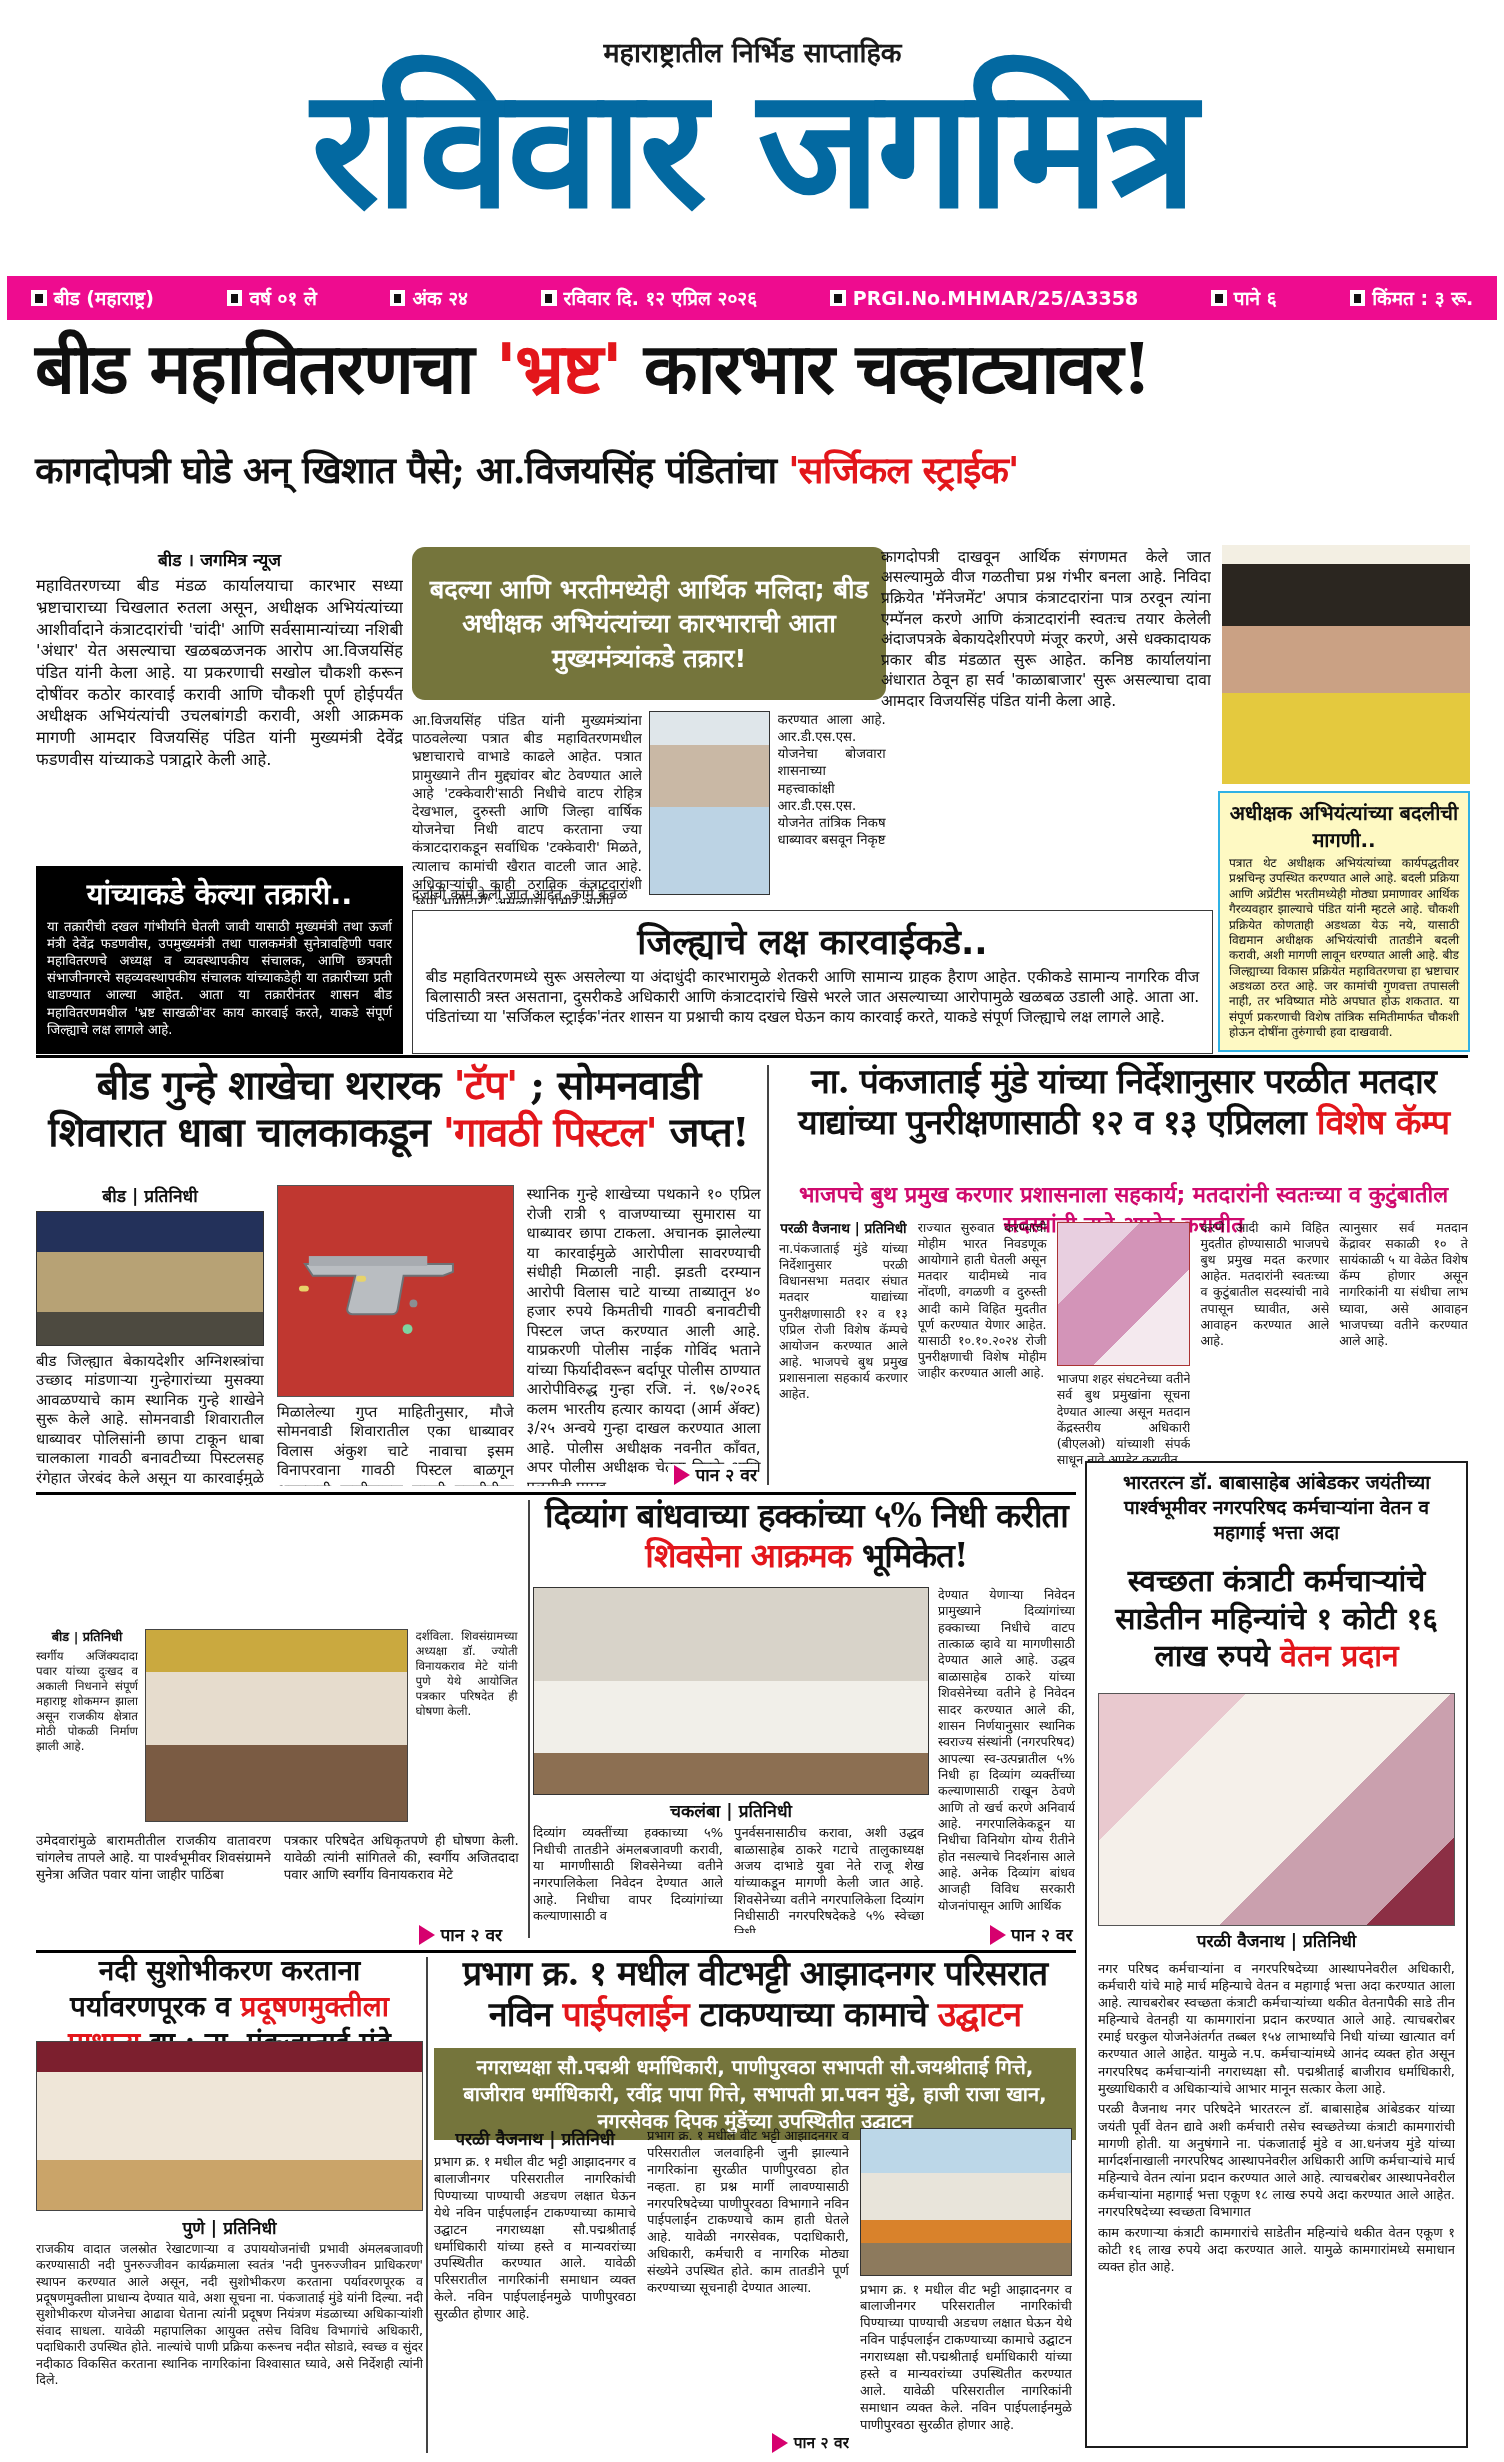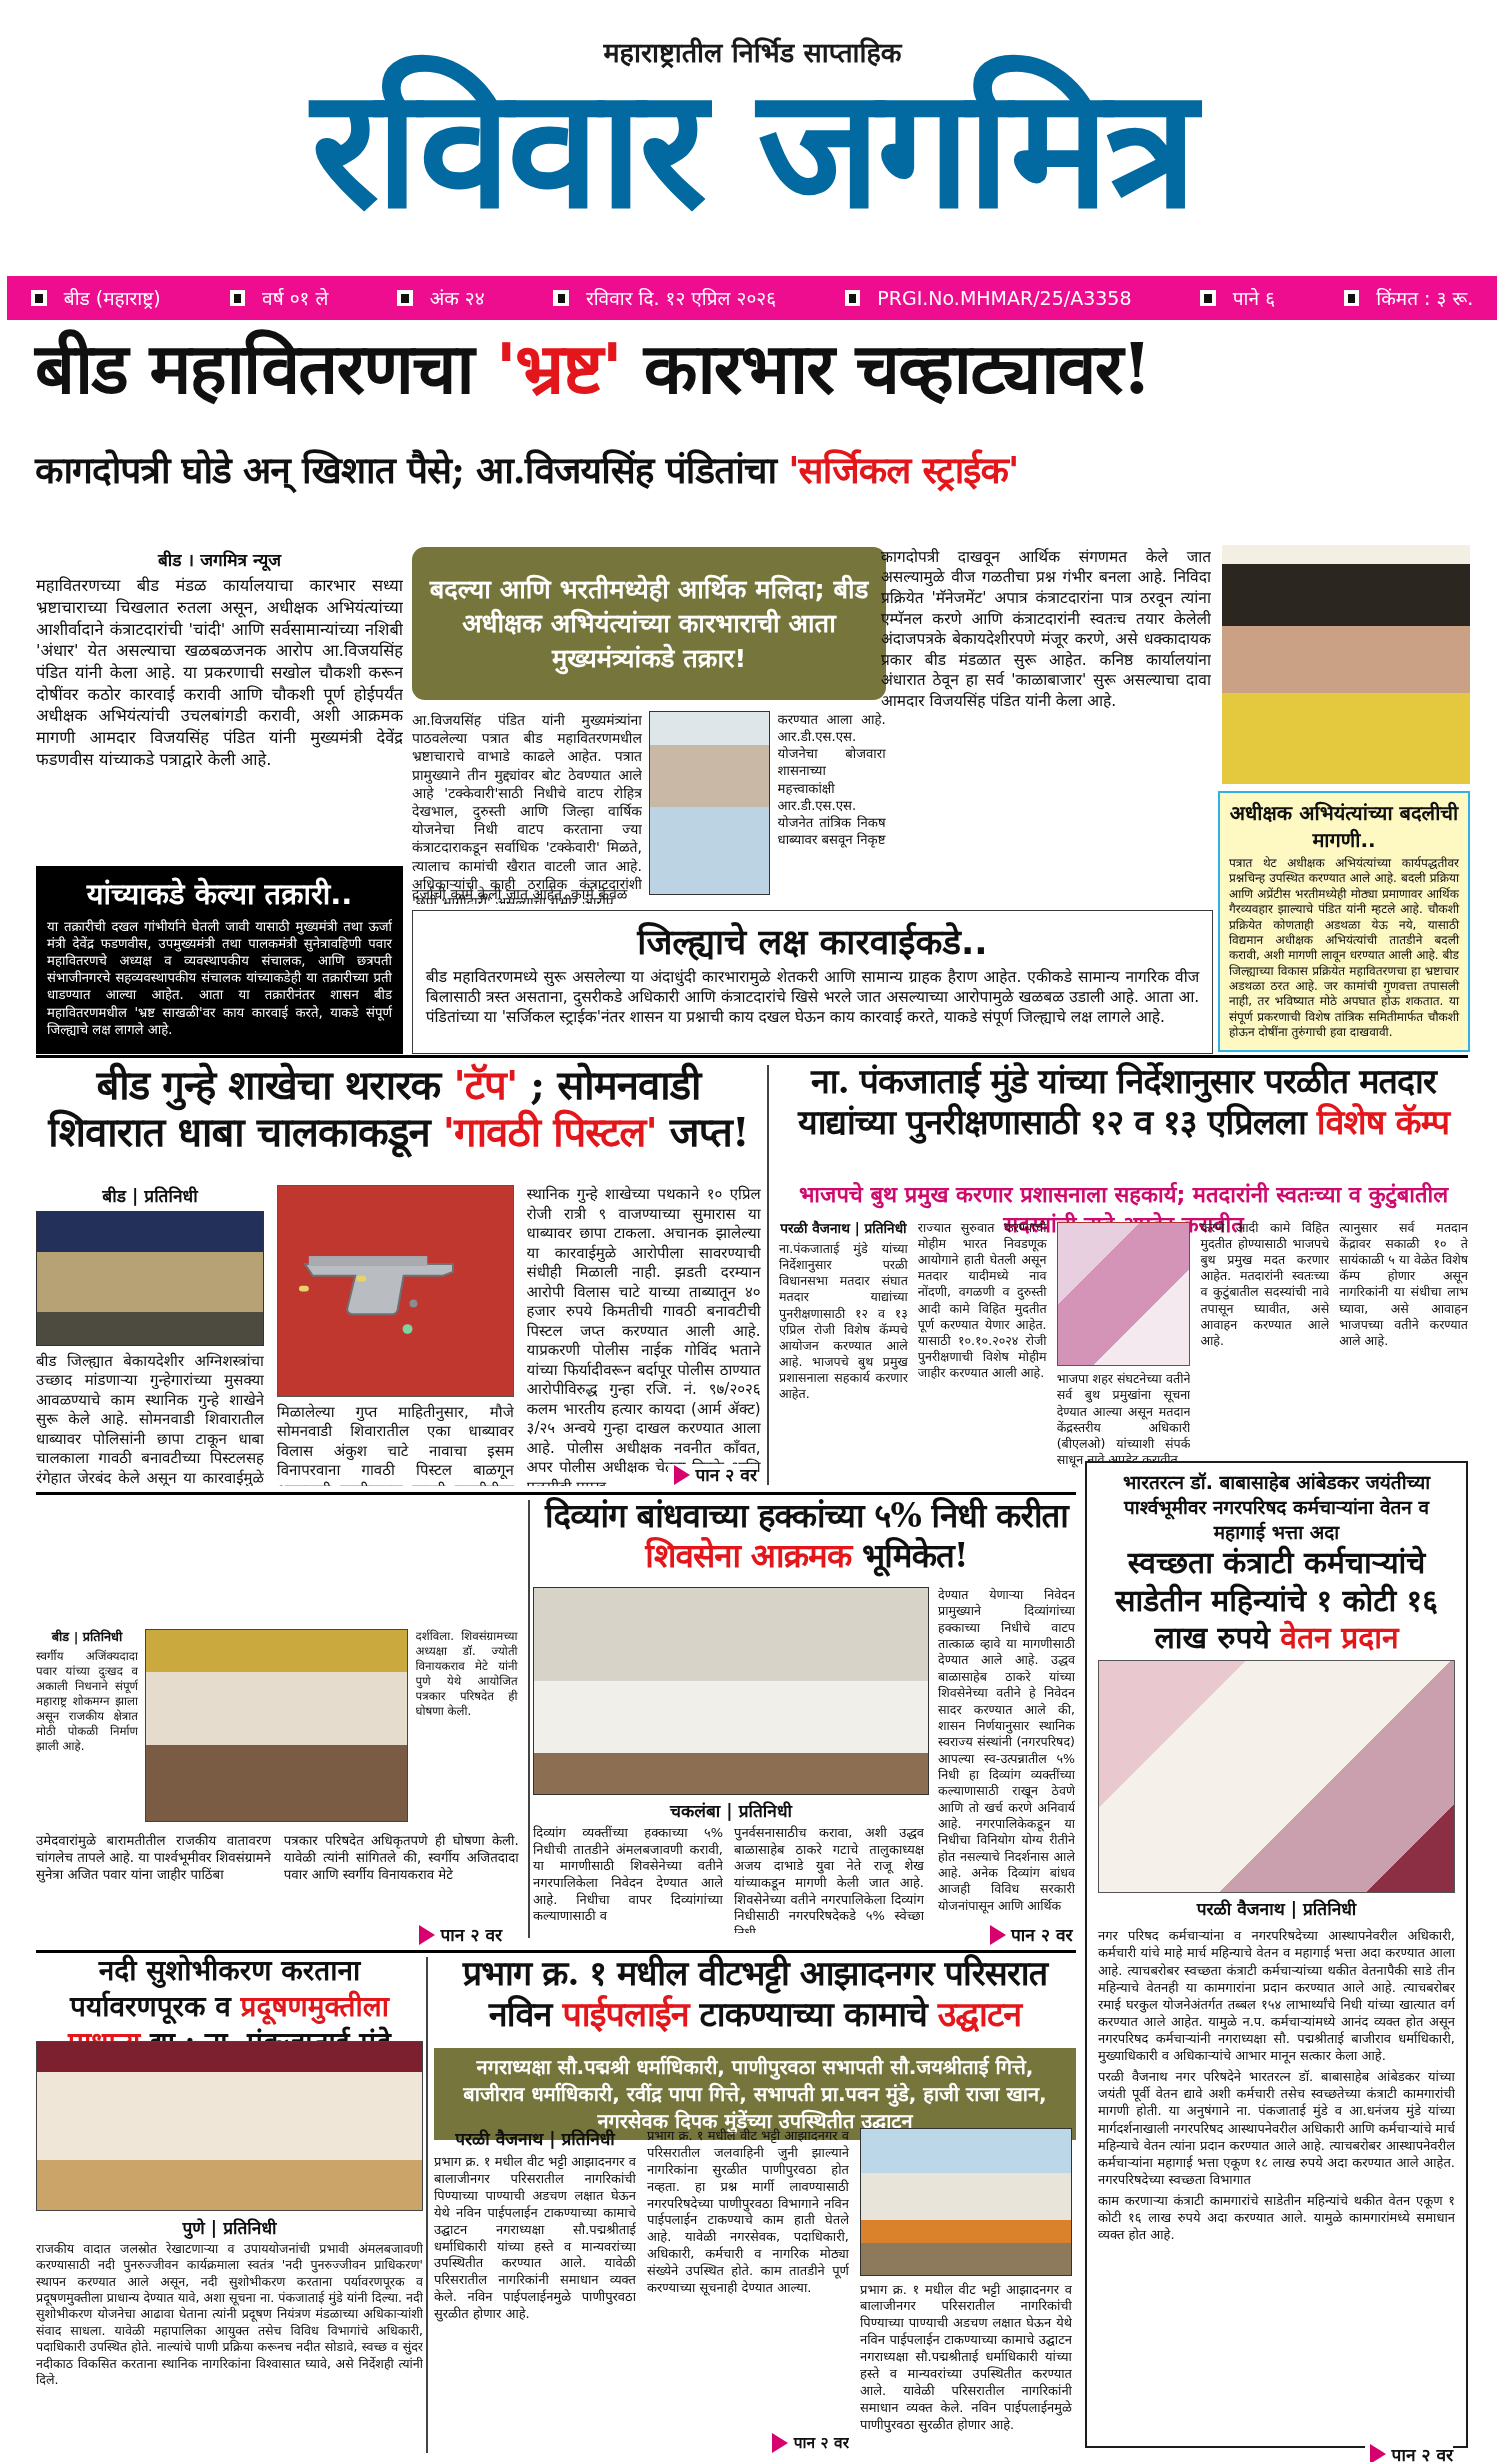--- a/index.html
+++ b/index.html
@@ -10,21 +10,21 @@
   .clip{overflow:hidden;}
 
   
   .tagline{top:33px;left:0;width:100%;text-align:center;font-size:27px;font-weight:bold;color:#1a1a1a;}
   .mast-title{top:53px;left:0;width:100%;text-align:center;font-size:166px;line-height:1.15;
               font-weight:bold;color:#0369a1;letter-spacing:-3.6px;font-family:"DejaVu Serif","Liberation Serif",serif;}
 
   
   .infobar{top:276px;left:7.3px;width:1490px;height:44px;background:#ee0c8f;display:flex;align-items:center;
            justify-content:space-between;padding:0 24px;box-sizing:border-box;}
-  .bar-item{display:flex;align-items:center;gap:17px;color:#fff;font-weight:normal;font-size:19px;white-space:nowrap;}
+  .bar-item{display:flex;align-items:center;gap:7px;color:#fff;font-weight:bold;font-size:19px;white-space:nowrap;}
   .bullet{width:15.5px;height:15.5px;background:#fff;display:inline-flex;align-items:center;justify-content:center;flex:none;}
   .bullet i{width:7.3px;height:9px;background:#111;display:block;}
 
   
   .lead-h{top:334px;left:35px;width:1435px;font-size:70px;font-weight:bold;line-height:1.0;letter-spacing:-1.8px;
           font-family:"DejaVu Serif","Liberation Serif",serif;white-space:nowrap;}
   .lead-sub{top:443px;left:35px;width:1435px;font-size:37px;font-weight:bold;letter-spacing:-0.9px;white-space:nowrap;
             font-family:"DejaVu Serif","Liberation Serif",serif;}
   .red{color:#e3161b;}
 
@@ -92,21 +92,21 @@
   .divy-left{width:396px;}
   .shiv-photo{width:100%;height:208px;border:1.8px solid #333;box-sizing:border-box;
               background:linear-gradient(180deg,#d8d3c9 0 45%,#f1efe9 45% 80%,#8c6f52 80% 100%);}
   .divy-cols{display:flex;gap:11px;margin-top:3.6px;font-size:13px;line-height:1.28;}
   .divy-right{width:137px;font-size:12.6px;line-height:1.3;}
 
   
   .salbox{left:1085px;top:1461px;width:383px;height:987px;border:2.7px solid #1c1c1c;background:#fff;
           padding:7.3px 11px;box-sizing:border-box;}
   .sal-kick{font-size:19px;font-weight:bold;text-align:center;line-height:1.3;}
-  .sal-h{font-size:30px;font-weight:bold;text-align:center;line-height:1.25;margin:0 0;
+  .sal-h{font-size:30px;font-weight:bold;text-align:center;line-height:1.25;margin:18px 0;
          font-family:"DejaVu Serif","Liberation Serif",serif;}
   .sal-photo{width:100%;height:233px;border:1.8px solid #555;box-sizing:border-box;margin:3.6px 0;
              background:linear-gradient(135deg,#e9c9cf 0 25%,#f5f0ea 25% 60%,#caa0ae 60% 85%,#8c2f45 85% 100%);}
   .salbox p{margin:3.6px 0 0 0;font-size:13px;line-height:1.32;}
 
   
   .sec4{top:1953px;left:36px;width:1040px;height:503px;}
   .river-h{left:0;top:0;width:387px;font-size:28px;font-weight:bold;text-align:center;line-height:1.28;
            font-family:"DejaVu Serif","Liberation Serif",serif;}
   .river-photo{left:0;top:88px;width:387px;height:170px;border:1.8px solid #444;box-sizing:border-box;

